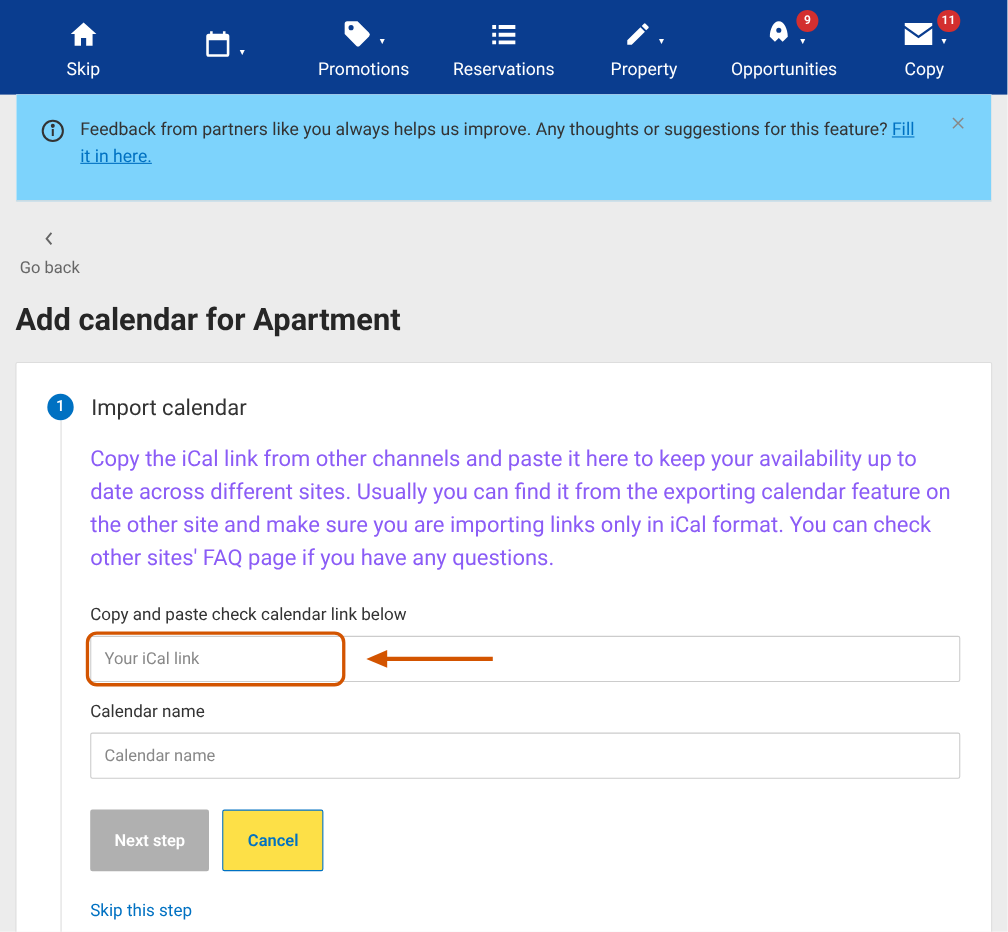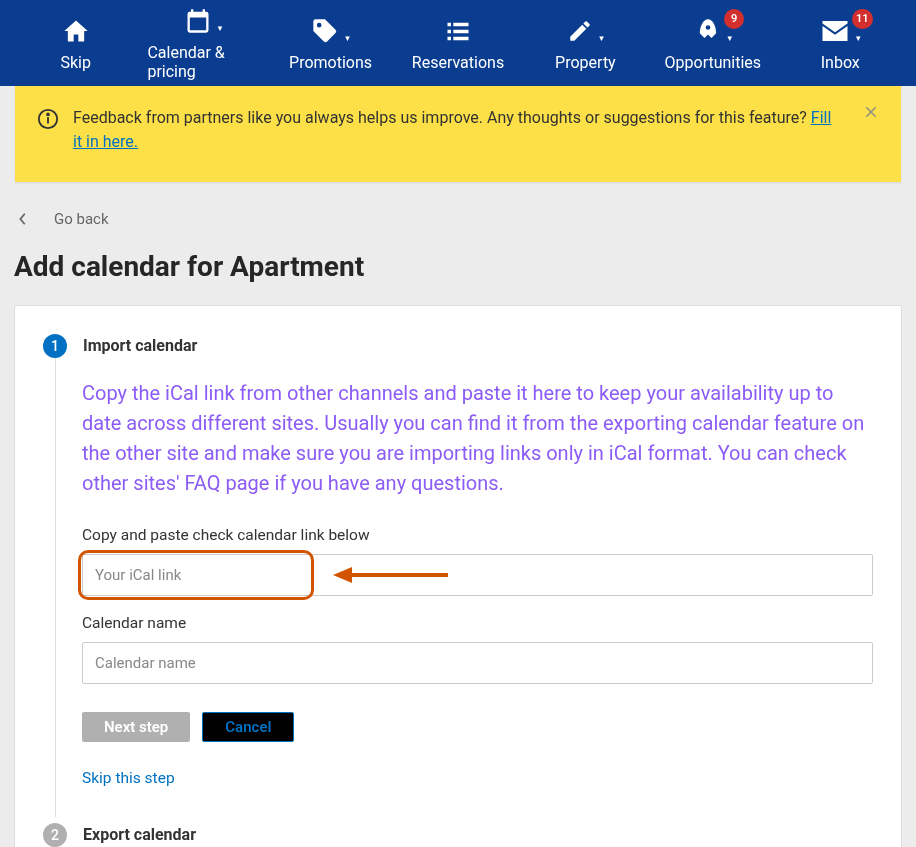--- a/index.html
+++ b/index.html
@@ -57,21 +57,21 @@
     height: 20px;
     font-size: 11px;
     display: flex;
     align-items: center;
     justify-content: center;
     padding: 0 4px;
     font-weight: 600;
   }
   .feedback-bar {
     margin: 0;
-    background: #fde047;
+    background: #7dd3fc;
     border-bottom: 1px solid #ddd;
     padding: 20px 22px 28px 22px;
     display: flex;
     align-items: flex-start;
     gap: 14px;
     position: relative;
   }
   .feedback-bar .close {
     position: absolute;
     right: 22px;
@@ -89,25 +89,26 @@
   .feedback-text a {
     color: #0071c2;
     text-decoration: underline;
   }
   .content {
     padding: 14px;
   }
   .goback {
     display: inline-flex;
     align-items: center;
-    gap: 26px;
+    gap: 10px;
     color: #666;
     font-size: 15px;
     cursor: pointer;
     padding: 12px 4px 22px 4px;
+    flex-direction: column;
   }
   .page-title {
     font-size: 28px;
     font-weight: 700;
     color: #262626;
     padding: 0 0 22px 0;
   }
   .card {
     background: #fff;
     border: 1px solid #ddd;
@@ -127,22 +128,22 @@
     align-items: center;
     justify-content: center;
     font-size: 14px;
     font-weight: 500;
     flex-shrink: 0;
     color: #fff;
   }
   .step-num.active { background: #0071c2; }
   .step-num.inactive { background: #b0b0b0; }
   .step-title {
-    font-size: 16px;
-    font-weight: 700;
+    font-size: 20px;
+    font-weight: 400;
     color: #333;
     line-height: 24px;
   }
   .step-body {
     margin-left: 12px;
     border-left: 1px solid #ddd;
     padding: 20px 0 30px 26px;
     margin-bottom: 6px;
   }
   .step-desc {
@@ -189,38 +190,38 @@
     transform: translateY(-50%);
     pointer-events: none;
   }
   .button-row {
     display: flex;
     gap: 12px;
     margin-top: 6px;
     margin-bottom: 26px;
   }
   .btn {
-    height: 30px;
+    height: 56px;
     padding: 0 22px;
     font-size: 15px;
     font-weight: 600;
     border-radius: 2px;
     cursor: pointer;
     display: inline-flex;
     align-items: center;
     justify-content: center;
     font-family: inherit;
   }
   .btn-primary {
     background: #b0b0b0;
     color: #fff;
     border: none;
   }
   .btn-outline {
-    background: #000000;
+    background: #fde047;
     color: #0071c2;
     border: 1px solid #0071c2;
   }
   .skip-link {
     color: #0071c2;
     font-size: 15.5px;
     cursor: pointer;
     text-align: center;
   }
   .info-icon-circle {
@@ -251,21 +252,20 @@
     <span>Skip</span>
   </div>
 
   <div class="nav-item">
     <div class="nav-icon-wrap">
       <svg width="28" height="28" viewBox="0 0 24 24">
           <path d="M19 4h-1V2h-2v2H8V2H6v2H5a2 2 0 00-2 2v14a2 2 0 002 2h14a2 2 0 002-2V6a2 2 0 00-2-2zm0 16H5V9h14v11z"></path>
         </svg>
       <span class="nav-caret">▾</span>
     </div>
-    <span>Calendar &amp; pricing</span>
   </div>
 
   <div class="nav-item">
     <div class="nav-icon-wrap">
       <svg width="28" height="28" viewBox="0 0 24 24">
           <path d="M21 11l-9-9H4a2 2 0 00-2 2v8l9 9a2 2 0 002.8 0L21 13.8A2 2 0 0021 11zM7 9a2 2 0 110-4 2 2 0 010 4z"></path>
         </svg>
       <span class="nav-caret">▾</span>
     </div>
     <span>Promotions</span>
@@ -302,21 +302,21 @@
   </div>
 
   <div class="nav-item">
     <div class="nav-icon-wrap">
       <svg width="30" height="30" viewBox="0 0 24 24">
           <path d="M2 4h20v2l-10 7L2 6V4zm0 4l10 7 10-7v12H2V8z"></path>
         </svg>
       <span class="badge">11</span>
       <span class="nav-caret">▾</span>
     </div>
-    <span>Inbox</span>
+    <span>Copy</span>
   </div>
 </div>
 
 <div class="wrapper-bar">
 <div class="feedback-bar">
   <svg class="info-icon-circle" viewBox="0 0 24 24" fill="none" stroke="#333" stroke-width="2">
         <circle cx="12" cy="12" r="10"></circle>
         <line x1="12" y1="10" x2="12" y2="17"></line>
         <circle cx="12" cy="7" r="1" fill="#333"></circle>
       </svg>

